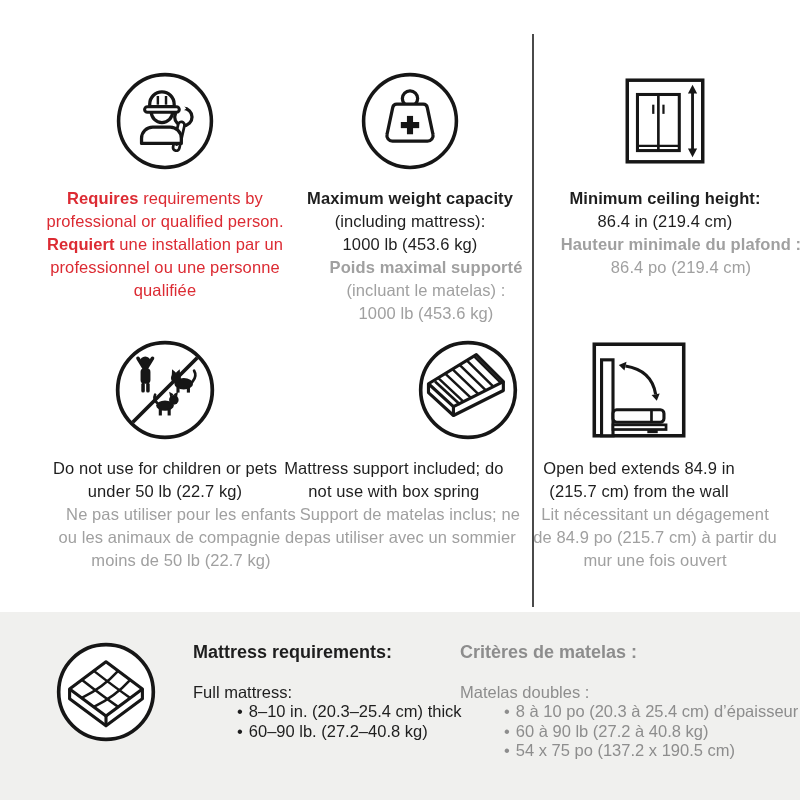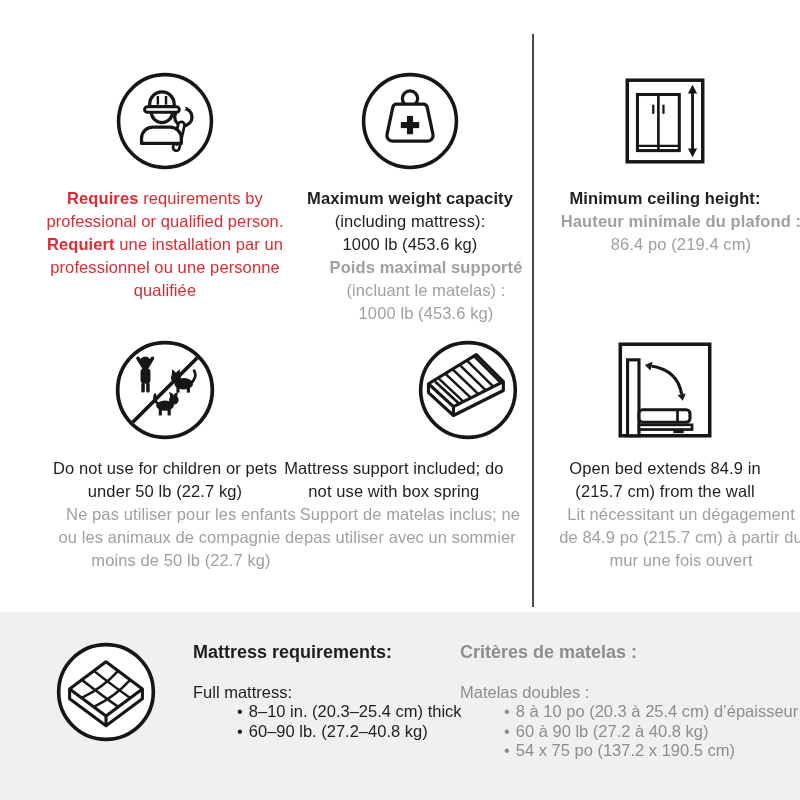--- a/index.html
+++ b/index.html
@@ -8,21 +8,21 @@
   }
   html,body{margin:0;padding:0;background:#fff;}
   .page{position:relative;width:800px;height:800px;background:#ffffff;overflow:hidden;
         font-family:"Liberation Sans","DejaVu Sans",sans-serif;}
   .cell{position:absolute;display:flex;flex-direction:column;align-items:center;}
   #cell-0{left:25px;top:70px;width:280px;}
   #cell-1{left:300px;top:70px;width:220px;}
   #cell-2{left:538px;top:70px;width:254px;}
   #cell-3{left:25px;top:338px;width:280px;}
   #cell-4{left:300px;top:338px;width:220px;align-items:flex-end;}
-  #cell-5{left:538px;top:338px;width:254px;}
+  #cell-5{left:512px;top:338px;width:254px;}
   .icon-wrap{display:flex;align-items:center;justify-content:center;margin-bottom:15px;}
   .icon-wrap svg{display:block;}
   .text-block{text-align:center;font-size:16.5px;line-height:23px;color:var(--ink);letter-spacing:.1px;}
   .line{white-space:nowrap;}
   .seg-b{font-weight:700;}
   .c-red{color:var(--red);} .c-gray{color:var(--gray);padding-left:32px;} .c-black{color:var(--ink);}
   .divider{position:absolute;left:532px;top:34px;width:2px;height:573px;background:var(--divider);}
   .band{position:absolute;left:0;top:612px;width:800px;height:188px;background:var(--band);}
   .band-icon{position:absolute;left:54px;top:28px;}
   .band-col{position:absolute;top:31px;font-size:16.5px;line-height:19.5px;}
@@ -94,20 +94,21 @@
         <line x1="38.5" y1="34" x2="38.5" y2="43" stroke-width="2.2"></line>
         <line x1="48.5" y1="34" x2="48.5" y2="43" stroke-width="2.2"></line>
         <line x1="23" y1="74.5" x2="64" y2="74.5" stroke-width="2.2"></line>
         <line x1="77" y1="21" x2="77" y2="79" stroke-width="2.8"></line>
         <path d="M77,14.5 l-4.5,8.5 h9 z" fill="#161616" stroke="none"></path>
         <path d="M77,85.5 l-4.5,-8.5 h9 z" fill="#161616" stroke="none"></path>
       </svg>
     </div>
     <div class="text-block">
         <div class="line c-black"><span class="seg-b">Minimum ceiling height:</span></div>
+        <div class="line c-black"><span>86.4 in (219.4 cm)</span></div>
         <div class="line c-gray"><span class="seg-b">Hauteur minimale du plafond :</span></div>
         <div class="line c-gray"><span>86.4 po (219.4 cm)</span></div>
       </div>
   </div>
 
   <div class="cell" id="cell-3">
     <div class="icon-wrap">
       <svg width="104" height="104" viewBox="0 0 100 100" fill="none" stroke="#161616">
         <circle cx="50" cy="50" r="45.5" fill="#fff" stroke-width="3.6"></circle>
         <circle cx="31" cy="23" r="5.2" fill="#161616" stroke="none"></circle>

